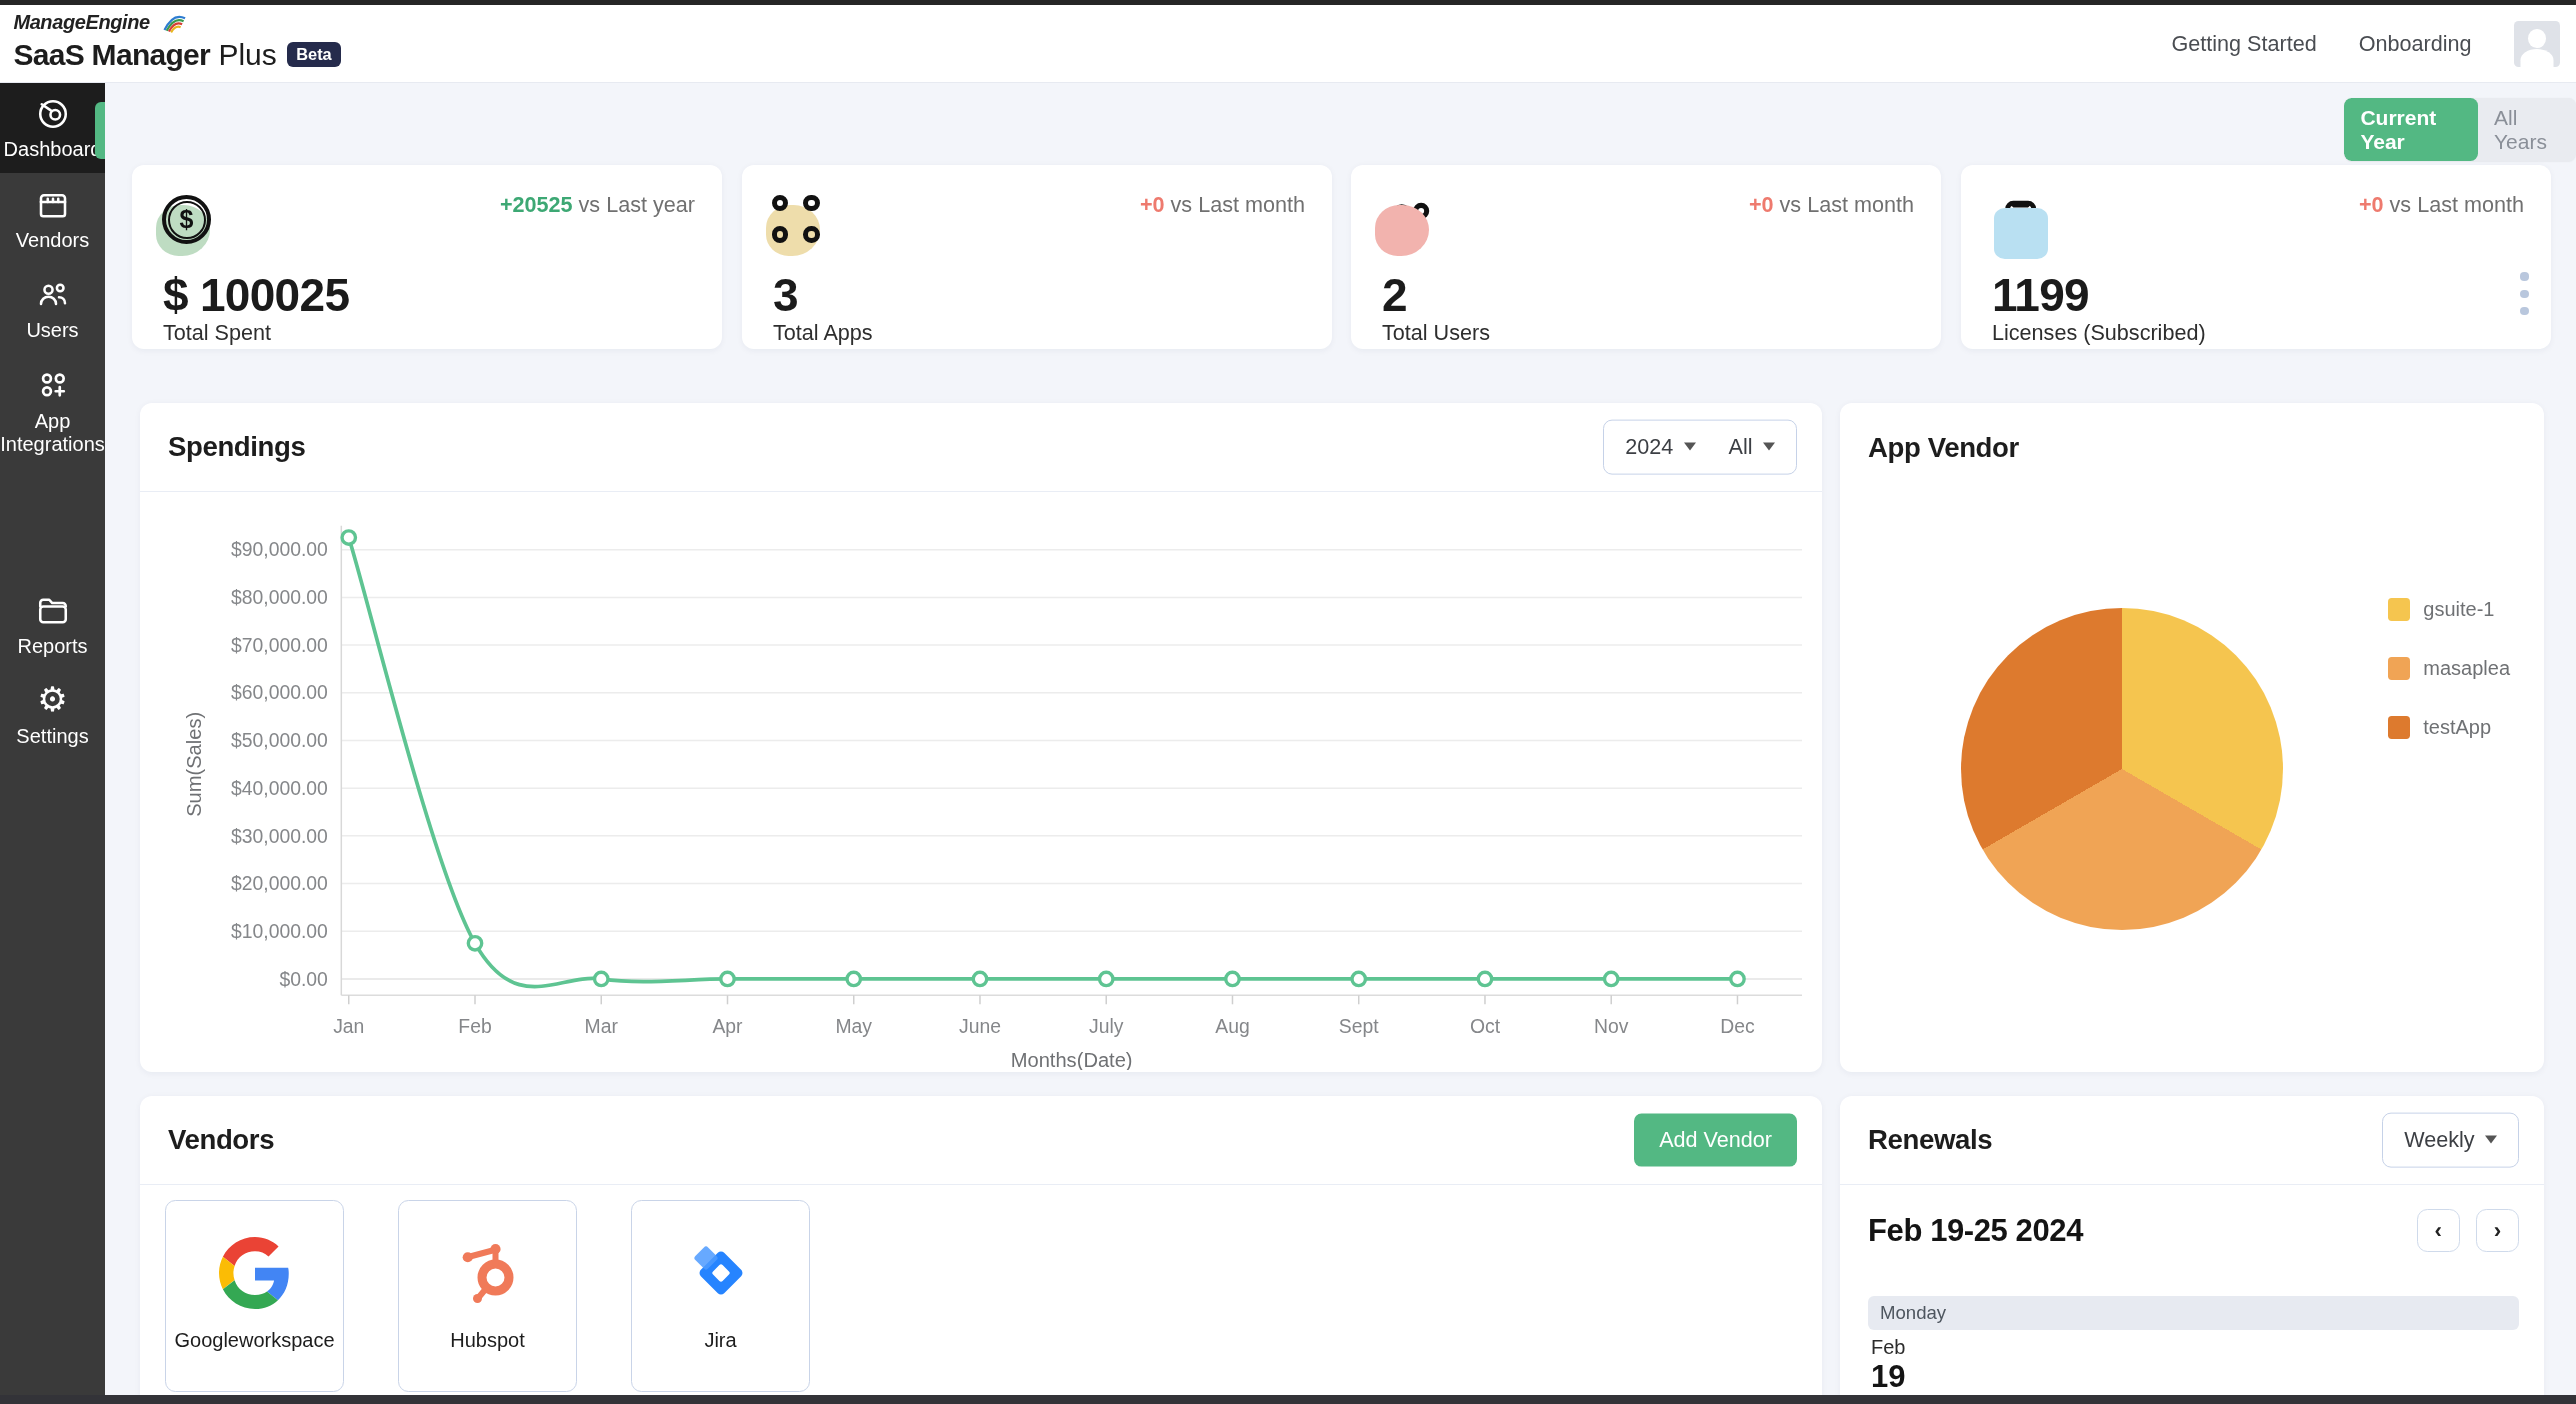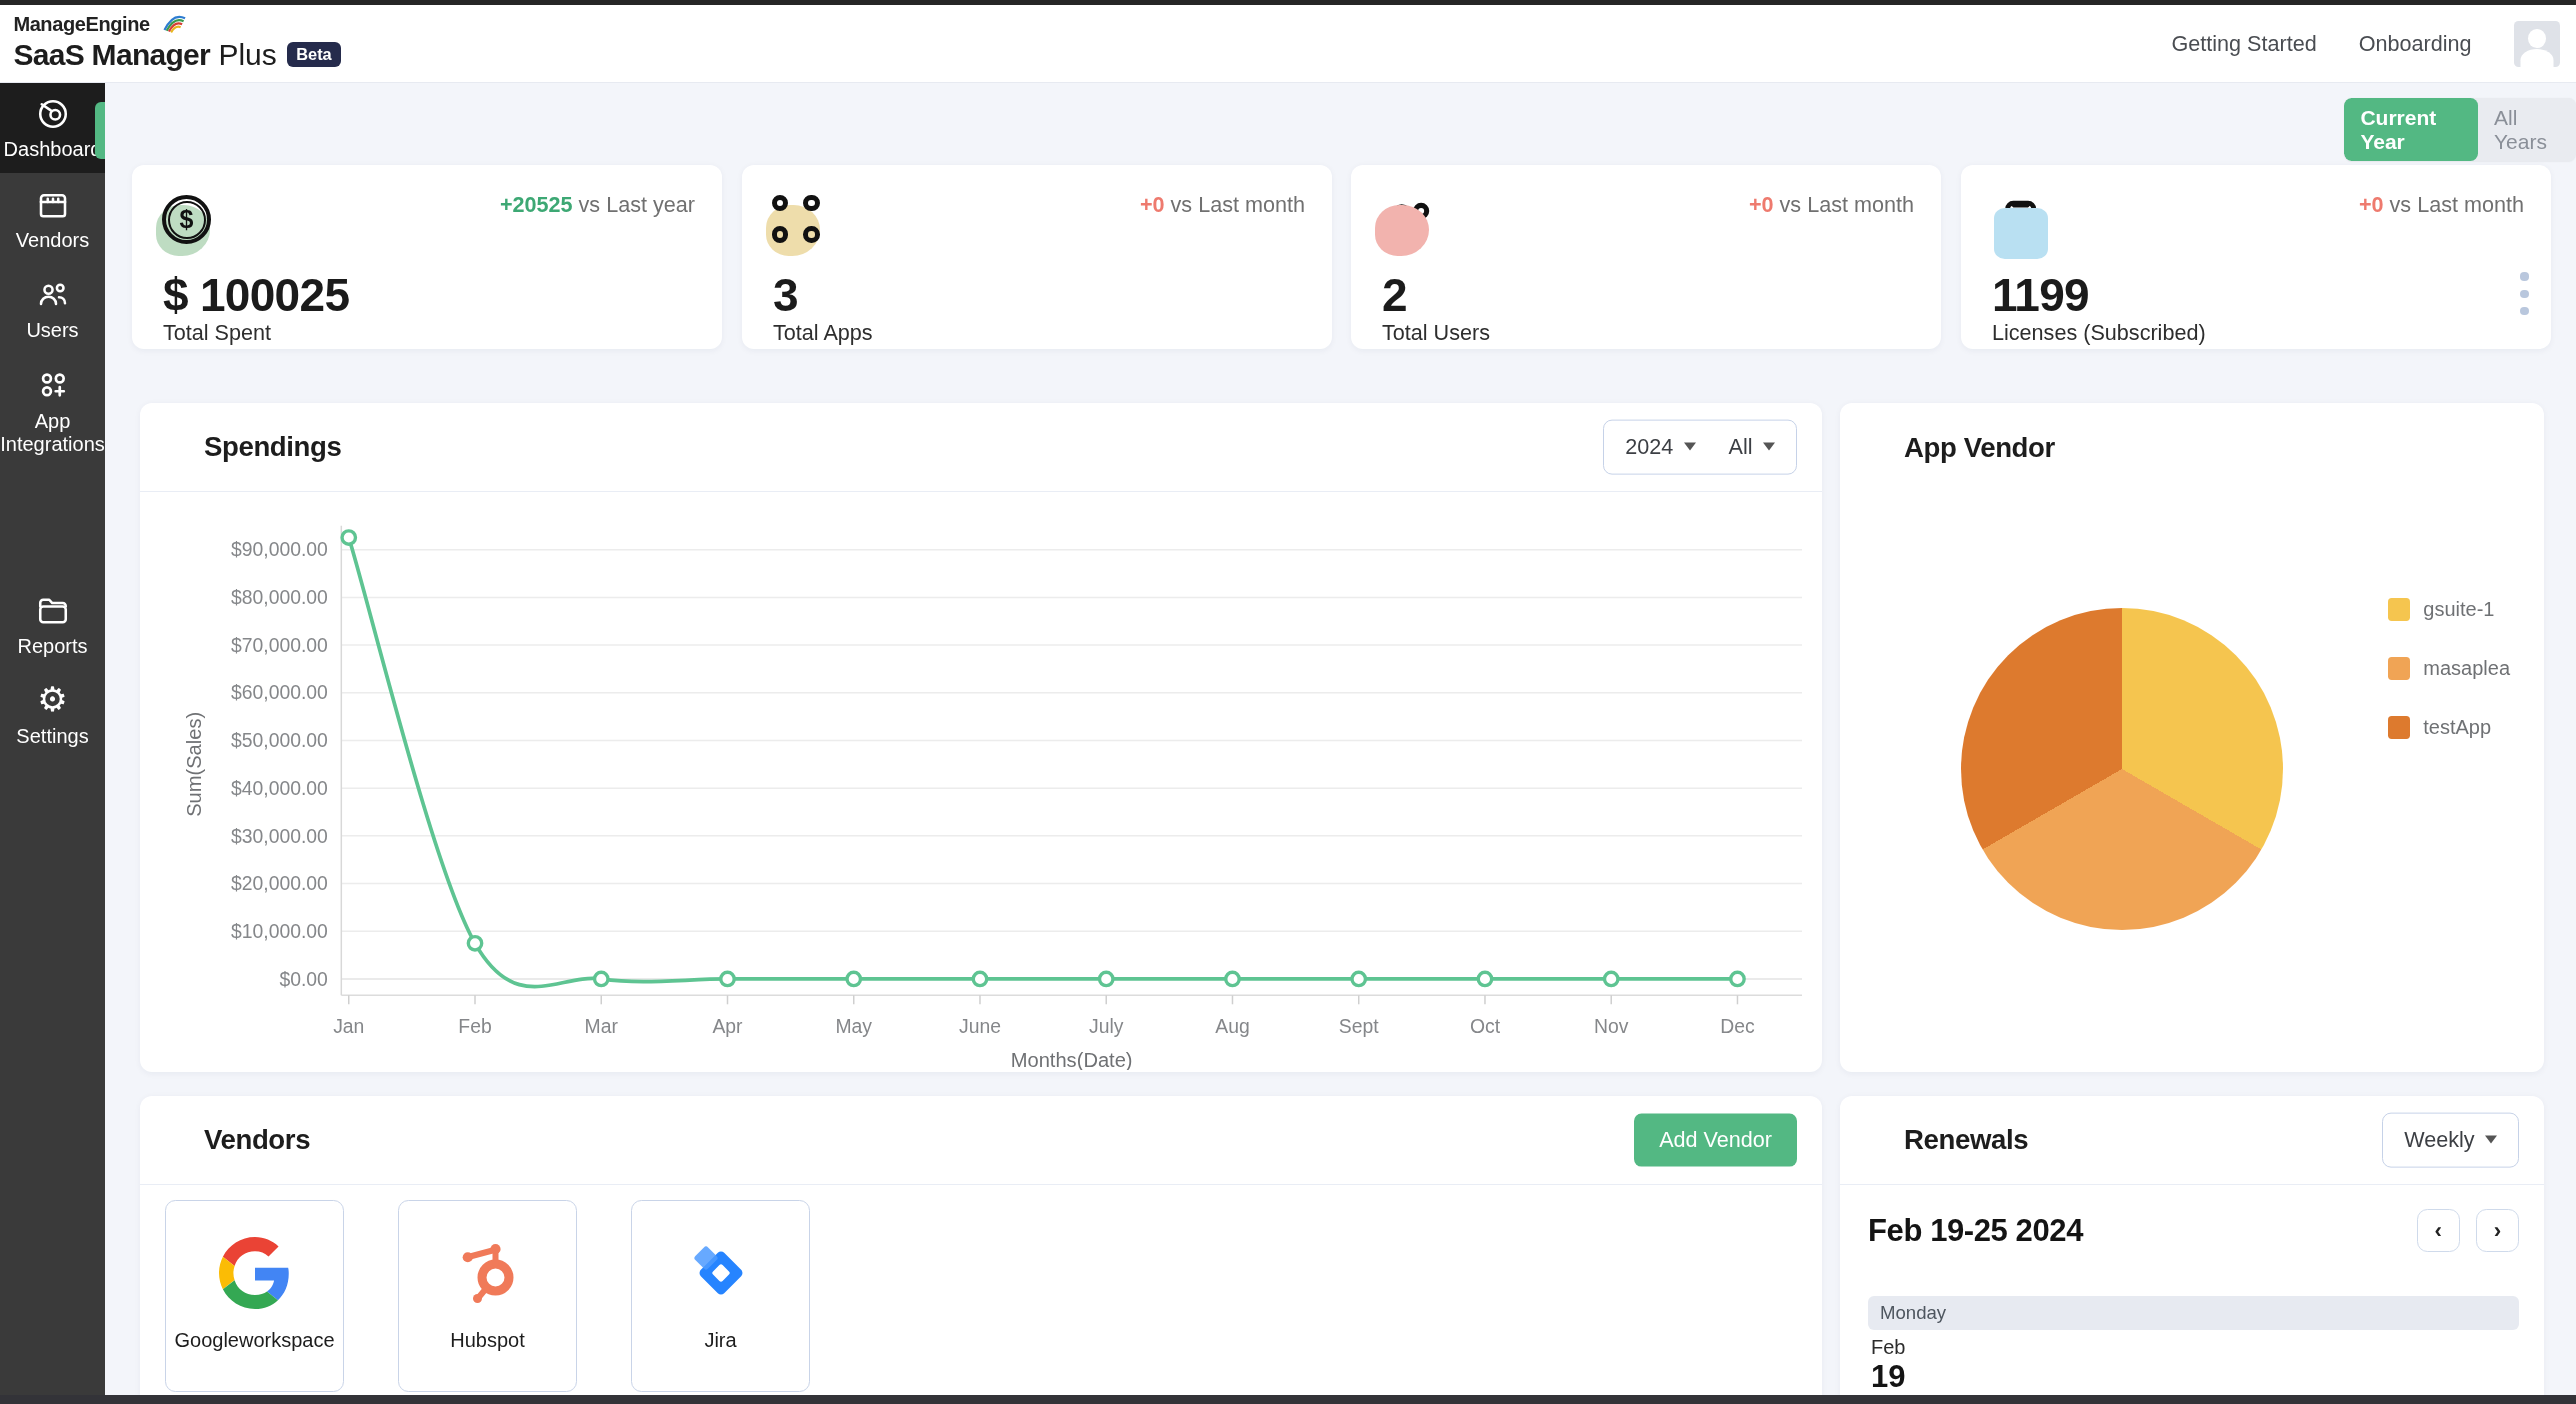--- a/index.html
+++ b/index.html
@@ -6,21 +6,21 @@
   *{box-sizing:border-box;font-family:"Liberation Sans", sans-serif;}
   .stage{position:relative;width:2576px;height:1404px;background:#f3f5fa;overflow:hidden;}
 
   
   .strip-top{position:absolute;left:0;top:0;width:100%;height:5.2px;background:#262626;z-index:50;}
   .strip-bottom{position:absolute;left:0;bottom:0;width:100%;height:9px;background:#333338;z-index:50;}
 
   
   .header{position:absolute;left:0;top:5.2px;width:100%;height:78px;background:#ffffff;border-bottom:0.7px solid #e7eaf1;z-index:20;}
   .brand{position:absolute;left:13.4px;top:6px;}
-  .brand-top{display:flex;align-items:flex-end;gap:13px;}
+  .brand-top{display:flex;align-items:flex-start;gap:13px;font-style:italic;}
   .brand-line1{font-size:20px;font-weight:700;color:#222;letter-spacing:-0.4px;}
   .brand-line2{font-size:30px;color:#1d1d1d;margin-top:1.5px;display:flex;align-items:center;gap:10.4px;}
   .brand-line2 .b{font-weight:700;letter-spacing:-0.7px;}
   .beta{background:#252b4c;color:#fff;font-size:16.4px;font-weight:700;padding:3px 9px;border-radius:6px;}
   .hnav{position:absolute;right:16.4px;top:0;height:78px;display:flex;align-items:center;gap:42px;}
   .hlink{font-size:21.6px;color:#4a4d52;cursor:pointer;}
   .avatar{width:46px;height:46px;background:#dfe2e8;border-radius:4.5px;position:relative;overflow:hidden;}
   .avatar .head{position:absolute;left:50%;top:7.5px;transform:translateX(-50%);width:18px;height:19.4px;background:#fff;border-radius:50%;}
   .avatar .body{position:absolute;left:50%;top:28px;transform:translateX(-50%);width:33px;height:22.4px;background:#fff;border-radius:50% 50% 0 0;}
 
@@ -61,21 +61,21 @@
   .rings4 i:nth-child(1){left:0;top:0;} .rings4 i:nth-child(2){right:4.5px;top:0;}
   .rings4 i:nth-child(3){left:0;bottom:4.5px;} .rings4 i:nth-child(4){right:4.5px;bottom:4.5px;}
 
   
   .spendings{left:140px;top:403px;width:1682px;height:669px;}
   .appusage{left:1840px;top:403px;width:704px;height:669px;}
   .vendors{left:140px;top:1096px;width:1682px;height:373px;}
   .renewals{left:1840px;top:1096px;width:704px;height:373px;}
 
   .sec-head{position:relative;height:89px;border-bottom:1.5px solid #e9edf5;}
-  .sec-title{position:absolute;left:28px;top:50%;transform:translateY(-50%);font-size:27.6px;font-weight:700;color:#1d1d1d;letter-spacing:-0.4px;margin-left:36px;}
+  .sec-title{position:absolute;left:28px;top:50%;transform:translateY(-50%);font-size:27.6px;font-weight:700;color:#1d1d1d;letter-spacing:-0.4px;}
   .appusage .sec-head{border-bottom:none;}
 
   .filterbox{position:absolute;right:25px;top:50%;transform:translateY(-50%);border:1.5px solid #c6d2e8;border-radius:9px;padding:13.4px 21px;display:flex;gap:33px;align-items:center;cursor:pointer;}
   .filterbox .f{font-size:21.6px;color:#3c3f44;display:flex;align-items:center;gap:10.4px;}
   .caret{width:0;height:0;border-left:6.7px solid transparent;border-right:6.7px solid transparent;border-top:8.2px solid #555;}
 
   .chart-wrap{position:absolute;left:15px;top:78px;width:1647px;height:589px;}
   .chart-wrap svg{position:absolute;left:0;top:0;}
 
   .pie{position:absolute;left:121px;top:205px;width:322px;height:322px;border-radius:50%;}

